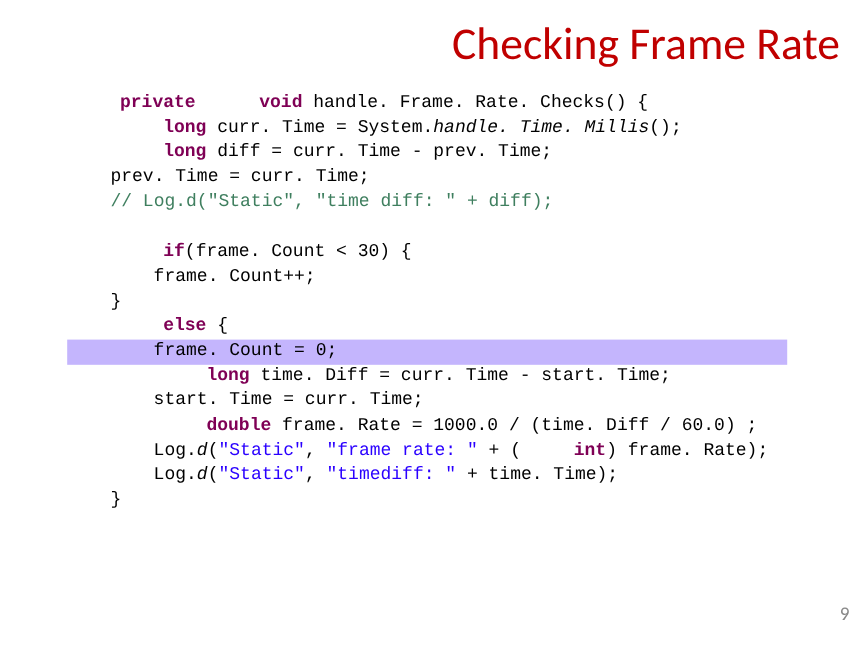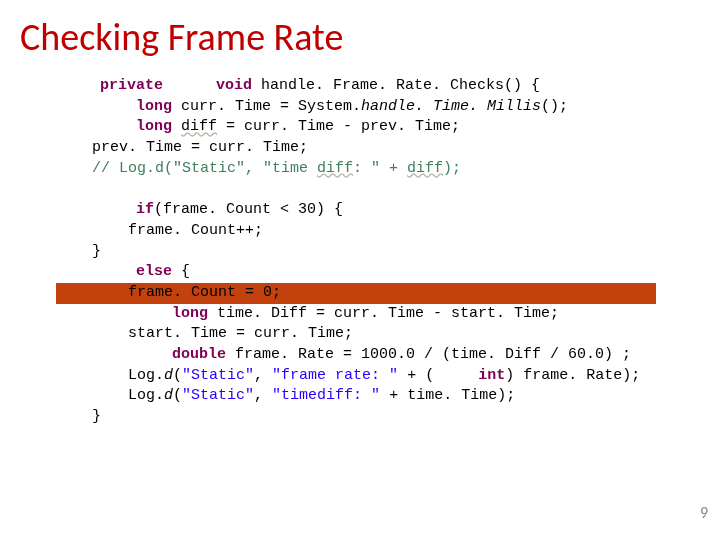--- a/index.html
+++ b/index.html
@@ -13,21 +13,21 @@
     overflow: hidden;
   }
   .slide {
     width: 720px;
     height: 540px;
     position: relative;
     box-sizing: border-box;
     padding: 8px 20px;
   }
   .title {
-    text-align: left;
+    text-align: right;
     font-size: 38px;
     color: #c00000;
     font-weight: 400;
     margin: 6px 0 16px 0;
   }
   .bullets {
     margin: 0 0 16px 30px;
     padding: 0;
     list-style: none;
   }
@@ -51,27 +51,26 @@
     font-size: 15px;
     line-height: 1.38;
     color: #000;
     margin-left: 36px;
     white-space: pre;
   }
   .kw { color: #7f0055; font-weight: bold; margin-left: 44px; }
   .cm { color: #3f7f5f; }
   .str { color: #2a00ff; }
   .squig {
-    text-decoration: underline;
     text-decoration-style: wavy;
     text-decoration-color: #bba;
     text-align: center;
   }
   .hl {
-    background: #c2410c;
+    background: #c4b5fd;
     display: inline-block;
     width: 600px;
   }
   .pagenum {
     position: absolute;
     right: 12px;
     bottom: 18px;
     font-size: 16px;
     color: #888;
   }

